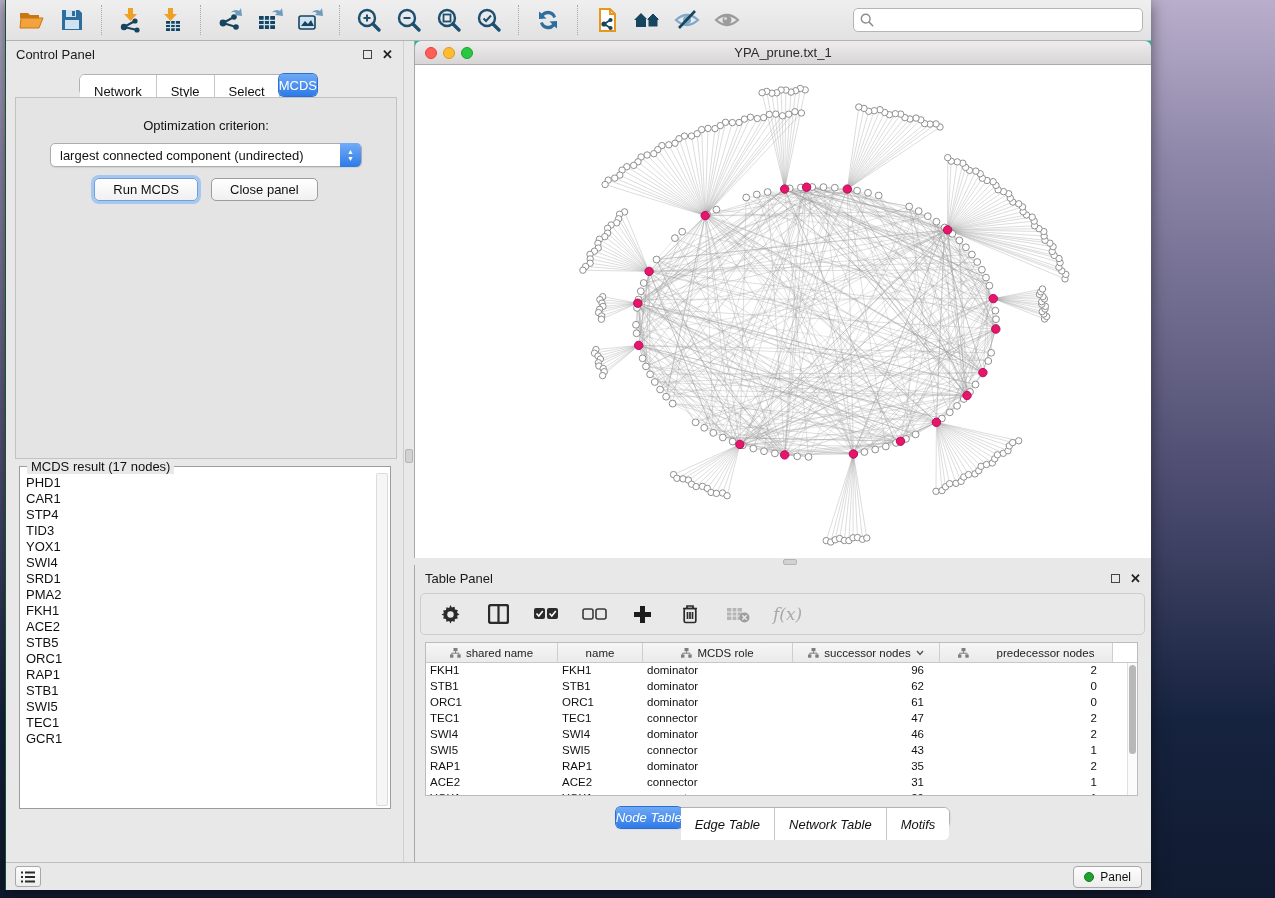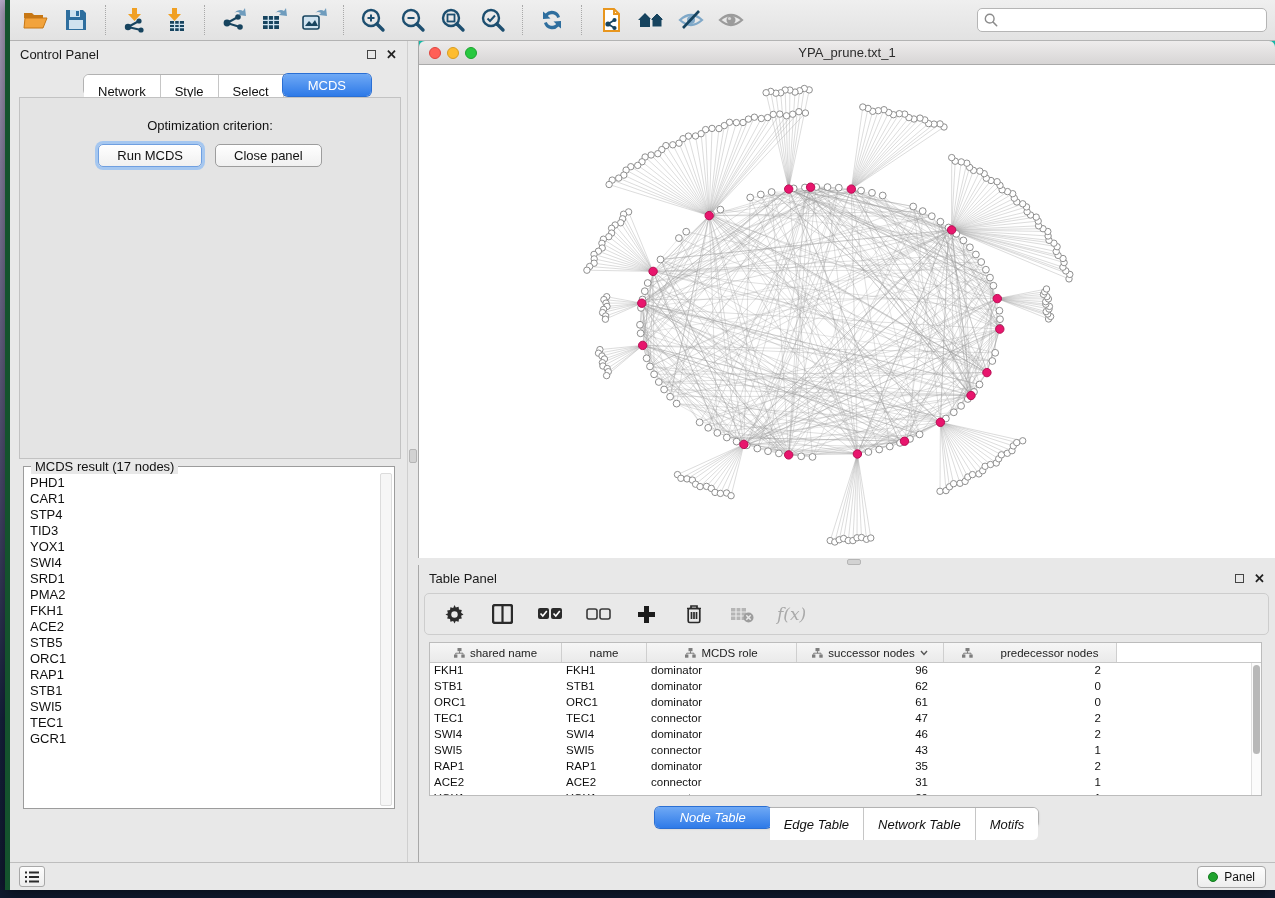--- a/index.html
+++ b/index.html
@@ -2,22 +2,22 @@
 <html><head>
 <meta charset="utf-8">
 <style>
   * { margin:0; padding:0; box-sizing:border-box; }
   html,body { width:1275px; height:898px; overflow:hidden; }
   body {
     font-family:"Liberation Sans", sans-serif;
     background:linear-gradient(180deg,#b9aecb 0%,#8d86a8 18%,#4a4a6e 55%,#16233f 80%,#101a30 100%);
   }
   .app {
-    position:absolute; left:5px; top:0; width:1270px; height:890px;
-    background:#14b8a6; border-left:5px solid #14532d; box-shadow:0 3px 14px rgba(0,0,0,.5);
+    position:absolute; left:5px; top:0; width:1146px; height:890px;
+    background:#14b8a6; border-left:1px solid #14532d; box-shadow:0 3px 14px rgba(0,0,0,.5);
   }
   
   .toolbar {
     position:absolute; left:0; top:0; right:0; height:41px;
     background:linear-gradient(#efefef,#e2e2e2);
     border-bottom:1px solid #b3b3b3;
     display:flex; align-items:center; padding:0 8px; gap:4px;
   }
   .tbtn { width:36px; height:34px; display:flex; align-items:center; justify-content:center; border-radius:4px; }
   .tsep { width:1px; height:30px; border-left:1px dotted #a9a9a9; margin:0 7px; }
@@ -31,21 +31,21 @@
   .panel-titlebar { height:27px; display:flex; align-items:center; padding:0 10px; font-size:13px; color:#1a1a1a; }
   .panel-titlebar .wicons { margin-left:auto; display:flex; gap:10px; align-items:center; }
   .float-ico { width:9px; height:9px; border:1.5px solid #444; background:transparent; }
   .close-ico { font-size:13px; font-weight:bold; color:#222; line-height:9px; }
   .seg-tabs { position:absolute; left:73px; top:33px; display:flex; border:1px solid #b2b2b2; border-radius:6px; background:#fff; overflow:visible; height:22px; }
   .seg-tab { padding:16px 14px; font-size:13px; color:#111; display:flex; align-items:center; border-right:1px solid #c6c6c6; background:#fff; }
   .seg-tab:first-child{ border-radius:5px 0 0 5px; }
   .seg-tab:last-child{ border-right:none; border-radius:0 5px 5px 0; }
   .seg-tab.active {
     background:linear-gradient(#6fa9f5,#2e7ae8); color:#fff; border-radius:5px; margin:-1px;
-    padding:0 25px; border-right:none; box-shadow:0 0 0 1px #2a6fd4;
+    padding:0 0; border-right:none; box-shadow:0 0 0 1px #2a6fd4;
   }
   .mcds-box {
     position:absolute; left:9px; right:6px; top:56px; height:362px;
     background:#e4e4e4; border:1px solid #c2c2c2; border-radius:0;
   }
   .opt-label { text-align:center; margin-top:20px; font-size:13px; color:#111; }
   .dropdown {
     margin:10px auto 0; width:312px; height:24px; background:#fff; border:1px solid #adadad; border-radius:5px;
     display:flex; align-items:center; font-size:13px; color:#111; position:relative; padding-left:9px;
     box-shadow:0 1px 1px rgba(0,0,0,.08);
@@ -284,20 +284,27 @@
       </span>
     </div>
     <div class="seg-tabs">
       <div class="seg-tab">Network</div>
       <div class="seg-tab">Style</div>
       <div class="seg-tab">Select</div>
       <div class="seg-tab active">MCDS</div>
     </div>
     <div class="mcds-box">
       <div class="opt-label">Optimization criterion:</div>
+      <div class="dropdown">
+        <span>largest connected component (undirected)</span>
+        <span class="dd-stepper">
+            <span>▲</span>
+            <span>▼</span>
+          </span>
+      </div>
       <div class="btn-row">
         <div class="pushbtn focused">Run MCDS</div>
         <div class="pushbtn">Close panel</div>
       </div>
     </div>
     <div class="result-group">
       <div class="result-legend">MCDS result (17 nodes)</div>
       <div class="result-list" id="mcds-list">
           <div>PHD1</div>
           <div>CAR1</div>

